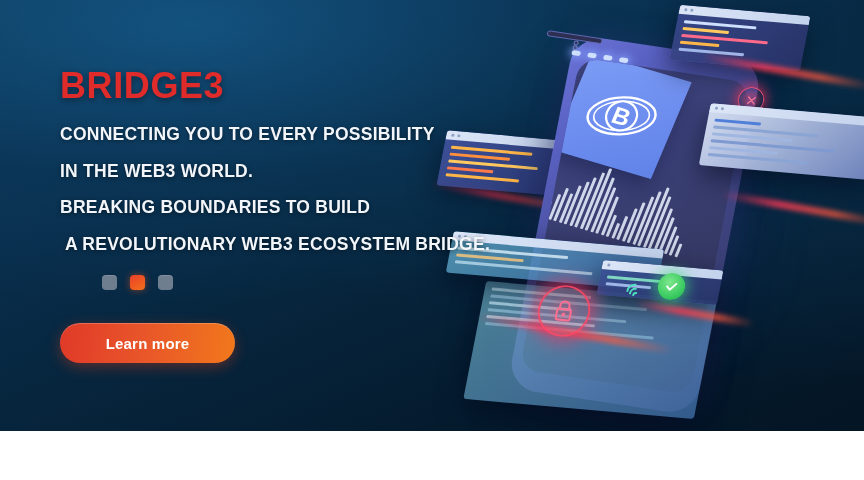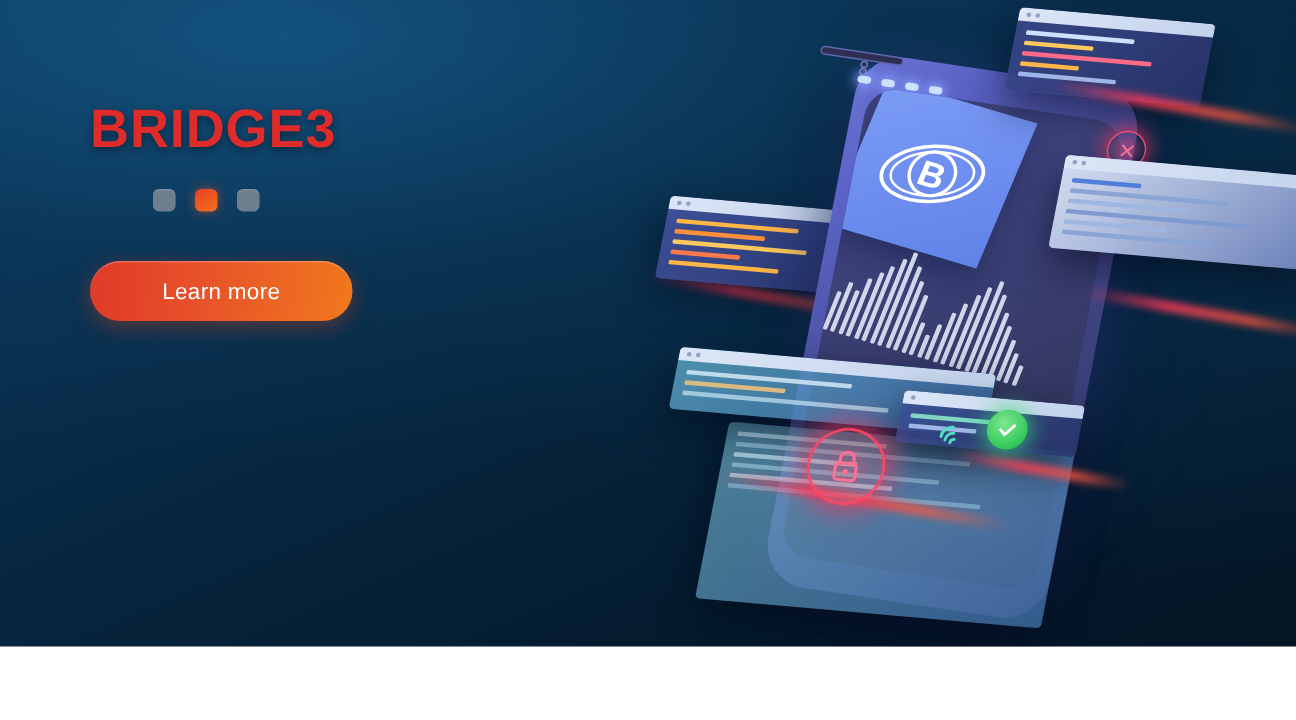--- a/index.html
+++ b/index.html
@@ -46,21 +46,21 @@
   .dot.active {
     background: linear-gradient(150deg, #e8402a 0%, #ef5a20 55%, #f2701c 100%);
     box-shadow: 0 0 7px rgba(235,80,30,0.55);
   }
   
   .learn-btn {
     margin-top: 33px; margin-left: 0;
     width: 175px; height: 40px;
     border: none; border-radius: 22px;
     background: linear-gradient(96deg, #e03a28 0%, #e8542a 45%, #f1781c 100%);
-    color: #fff; font-size: 15px; font-weight: 400;
+    color: #fff; font-size: 15px; font-weight: 700;
     font-family: "Liberation Sans", sans-serif;
     cursor: pointer; letter-spacing: 0.2px;
     box-shadow: 0 4px 14px rgba(210,60,25,0.40), inset 0 1px 0 rgba(255,255,255,0.22);
   }
   
   .art { position: absolute; left: 420px; top: -10px; width: 460px; height: 500px; z-index: 10; }
   .art > * { position: absolute; }
 
   
   .art-glow {
@@ -183,20 +183,26 @@
 </style>
 </head>
 <body>
 
 <div id="hero">
 
   <div class="left-col">
 
     <div class="brand-title">BRIDGE3</div>
 
+    <div class="tagline">
+      <div class="tagline-line">CONNECTING YOU TO EVERY POSSIBILITY</div>
+      <div class="tagline-line">IN THE WEB3 WORLD.</div>
+      <div class="tagline-line">BREAKING BOUNDARIES TO BUILD</div>
+      <div class="tagline-line"> A REVOLUTIONARY WEB3 ECOSYSTEM BRIDGE.</div>
+    </div>
 
     <div class="dots">
       <span class="dot" style="background: rgb(110, 126, 143);"></span>
       <span class="dot active"></span>
       <span class="dot" style="background: rgb(110, 126, 143);"></span>
     </div>
 
     <button class="learn-btn">Learn more</button>
   </div>
 

